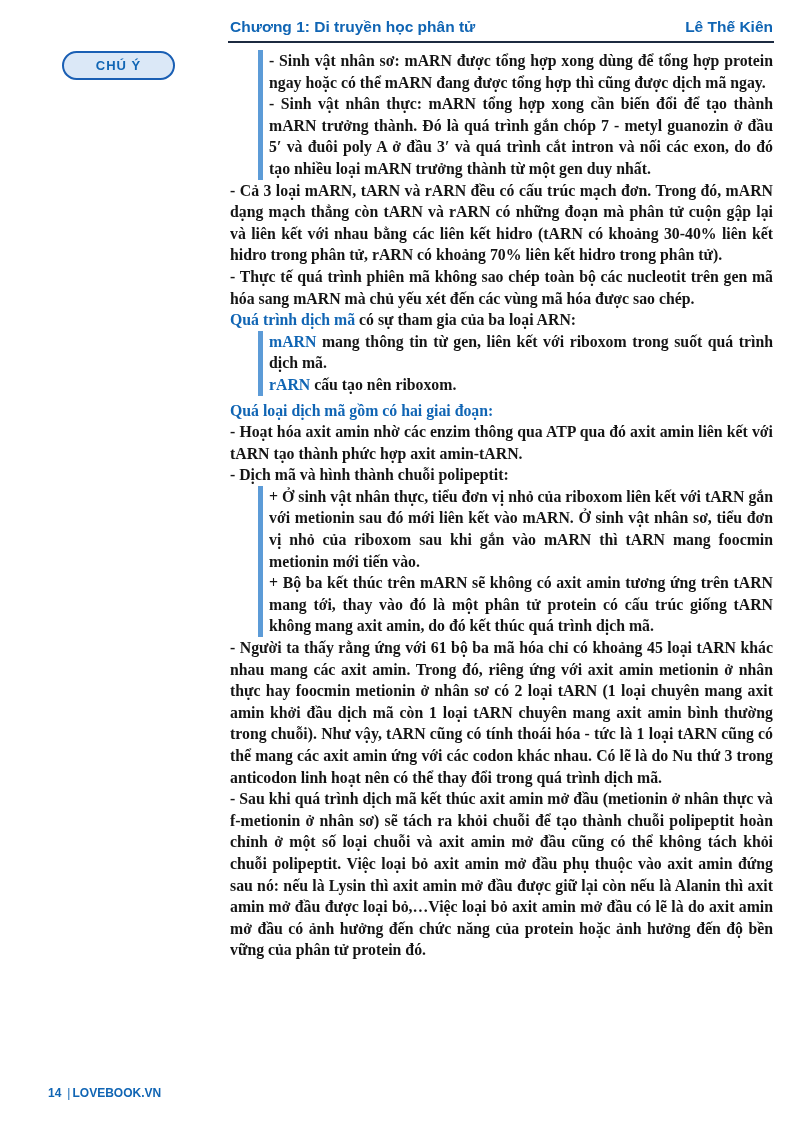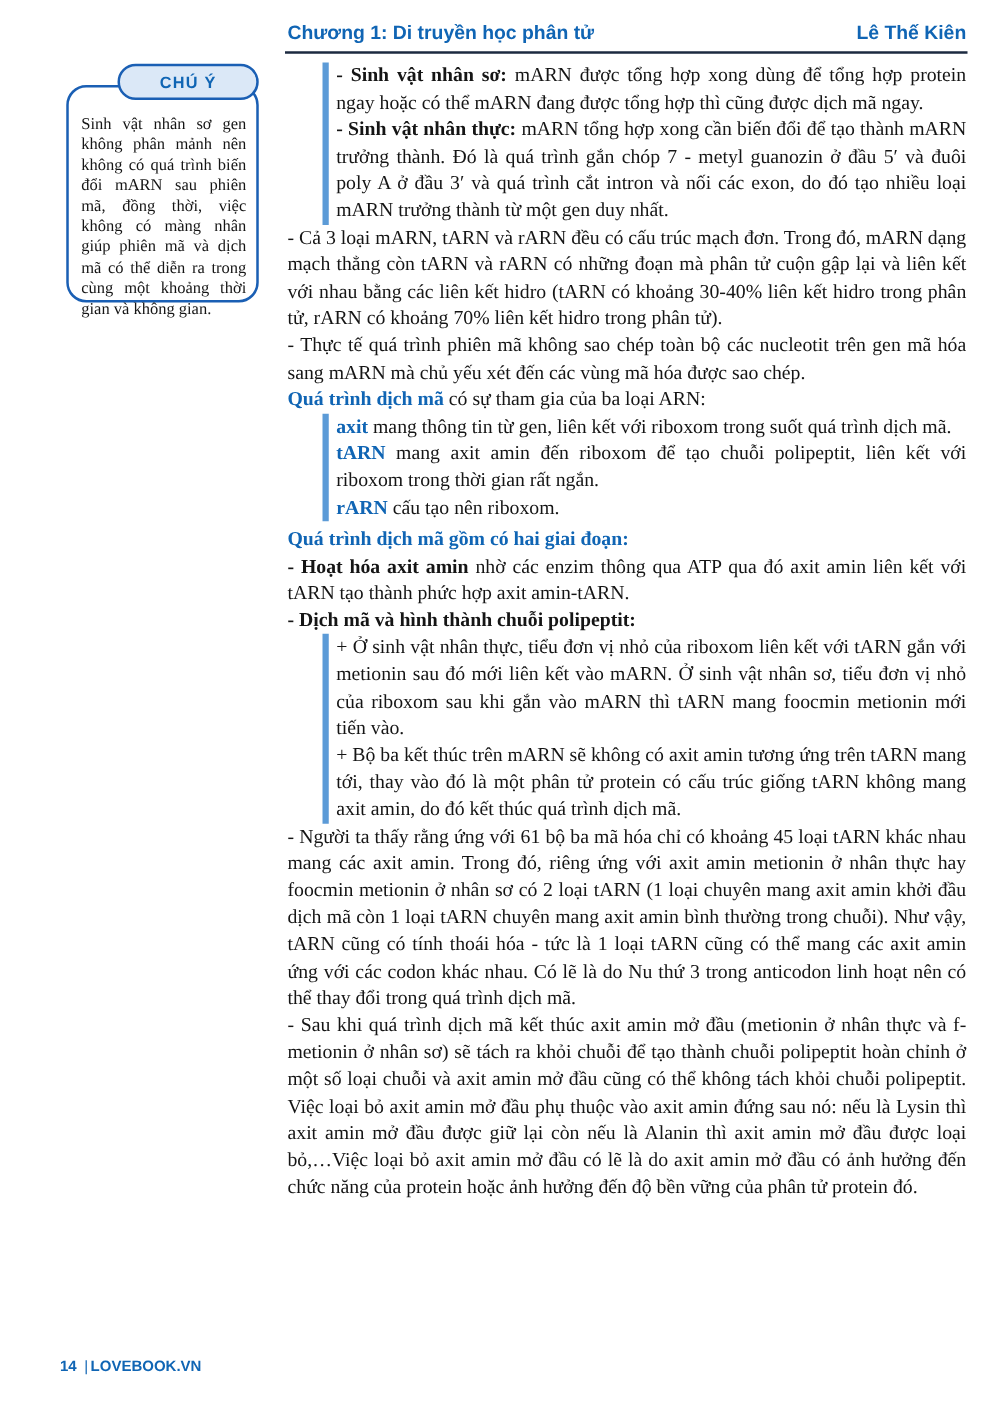--- a/index.html
+++ b/index.html
@@ -34,34 +34,34 @@
   }
   .note-text{
     font-size:13.2px;line-height:16.4px;text-align:justify;color:var(--ink);
   }
   .note-title{
     position:absolute;left:62px;top:51px;width:113px;height:29px;
     background:var(--pill-bg);border:2.5px solid var(--box-border);
     border-radius:15px;box-sizing:border-box;
     display:flex;align-items:center;justify-content:center;
     font-family:"Liberation Sans", sans-serif;font-weight:bold;
-    font-size:13px;letter-spacing:1px;color:var(--accent);z-index:2;margin-left:32px;
+    font-size:13px;letter-spacing:1px;color:var(--accent);z-index:2;
   }
   
   .main{
     position:absolute;left:230px;top:50px;width:543px;
     font-size:15.8px;line-height:21.6px;
   }
   .main p{margin:0;text-align:justify;}
   .block.indent{
     border-left:5px solid var(--bar);
     margin-left:28px;padding-left:6px;
   }
   .block.gap-top{margin-top:4px;}
-  .seg-n{font-weight:normal;}
+  .seg-n{font-weight:bold;}
   .seg-b{font-weight:bold;}
   .seg-bb{font-weight:bold;color:var(--accent);}
   
   .footer{
     position:absolute;left:48px;top:1086px;
     font-family:"Liberation Sans", sans-serif;font-weight:bold;
     font-size:12px;color:var(--accent);white-space:nowrap;
   }
   .footer .pipe{font-weight:normal;padding:0 2px 0 6px;}
 </style>
@@ -70,41 +70,37 @@
 
 <div class="page">
 
   <div class="header-row">
     <span>Chương 1: Di truyền học phân tử</span>
     <span>Lê Thế Kiên</span>
   </div>
   <div class="header-rule"></div>
 
   <div class="note-title">CHÚ Ý</div>
-  <div class="note-box">
-    <div class="note-text">Sinh vật nhân sơ gen không phân mảnh nên không có quá trình biến đổi mARN sau phiên mã, đồng thời, việc không có màng nhân giúp phiên mã và dịch mã có thể diễn ra trong cùng một khoảng thời gian và không gian.</div>
-  </div>
 
   <div class="main">
       <div class="block indent">
         <p><span class="seg-b">- Sinh vật nhân sơ:</span><span class="seg-n"> mARN được tổng hợp xong dùng để tổng hợp protein ngay hoặc có thể mARN đang được tổng hợp thì cũng được dịch mã ngay.</span></p>
         <p><span class="seg-b">- Sinh vật nhân thực:</span><span class="seg-n"> mARN tổng hợp xong cần biến đổi để tạo thành mARN trưởng thành. Đó là quá trình gắn chóp 7 - metyl guanozin ở đầu 5′ và đuôi poly A ở đầu 3′ và quá trình cắt intron và nối các exon, do đó tạo nhiều loại mARN trưởng thành từ một gen duy nhất.</span></p>
       </div>
       <div class="block">
         <p><span class="seg-n">- Cả 3 loại mARN, tARN và rARN đều có cấu trúc mạch đơn. Trong đó, mARN dạng mạch thẳng còn tARN và rARN có những đoạn mà phân tử cuộn gập lại và liên kết với nhau bằng các liên kết hidro (tARN có khoảng 30-40% liên kết hidro trong phân tử, rARN có khoảng 70% liên kết hidro trong phân tử).</span></p>
         <p><span class="seg-n">- Thực tế quá trình phiên mã không sao chép toàn bộ các nucleotit trên gen mã hóa sang mARN mà chủ yếu xét đến các vùng mã hóa được sao chép.</span></p>
         <p><span class="seg-bb">Quá trình dịch mã</span><span class="seg-n"> có sự tham gia của ba loại ARN:</span></p>
       </div>
       <div class="block indent">
-        <p><span class="seg-bb">axit</span><span class="seg-n"> mang thông tin từ gen, liên kết với riboxom trong suốt quá trình dịch mã.</span></p>
-        <p><span class="seg-bb">tARN</span><span class="seg-n"> mang axit amin đến riboxom để tạo chuỗi polipeptit, liên kết với riboxom trong thời gian rất ngắn.</span></p>
+        <p><span class="seg-bb">mARN</span><span class="seg-n"> mang thông tin từ gen, liên kết với riboxom trong suốt quá trình dịch mã.</span></p>
         <p><span class="seg-bb">rARN</span><span class="seg-n"> cấu tạo nên riboxom.</span></p>
       </div>
       <div class="block gap-top">
-        <p><span class="seg-bb">Quá trình dịch mã gồm có hai giai đoạn:</span></p>
+        <p><span class="seg-bb">Quá loại dịch mã gồm có hai giai đoạn:</span></p>
         <p><span class="seg-b">- Hoạt hóa axit amin</span><span class="seg-n"> nhờ các enzim thông qua ATP qua đó axit amin liên kết với tARN tạo thành phức hợp axit amin-tARN.</span></p>
         <p><span class="seg-b">- Dịch mã và hình thành chuỗi polipeptit:</span></p>
       </div>
       <div class="block indent">
         <p><span class="seg-n">+ Ở sinh vật nhân thực, tiểu đơn vị nhỏ của riboxom liên kết với tARN gắn với metionin sau đó mới liên kết vào mARN. Ở sinh vật nhân sơ, tiểu đơn vị nhỏ của riboxom sau khi gắn vào mARN thì tARN mang foocmin metionin mới tiến vào.</span></p>
         <p><span class="seg-n">+ Bộ ba kết thúc trên mARN sẽ không có axit amin tương ứng trên tARN mang tới, thay vào đó là một phân tử protein có cấu trúc giống tARN không mang axit amin, do đó kết thúc quá trình dịch mã.</span></p>
       </div>
       <div class="block">
         <p><span class="seg-n">- Người ta thấy rằng ứng với 61 bộ ba mã hóa chỉ có khoảng 45 loại tARN khác nhau mang các axit amin. Trong đó, riêng ứng với axit amin metionin ở nhân thực hay foocmin metionin ở nhân sơ có 2 loại tARN (1 loại chuyên mang axit amin khởi đầu dịch mã còn 1 loại tARN chuyên mang axit amin bình thường trong chuỗi). Như vậy, tARN cũng có tính thoái hóa - tức là 1 loại tARN cũng có thể mang các axit amin ứng với các codon khác nhau. Có lẽ là do Nu thứ 3 trong anticodon linh hoạt nên có thể thay đổi trong quá trình dịch mã.</span></p>
         <p><span class="seg-n">- Sau khi quá trình dịch mã kết thúc axit amin mở đầu (metionin ở nhân thực và f-metionin ở nhân sơ) sẽ tách ra khỏi chuỗi để tạo thành chuỗi polipeptit hoàn chỉnh ở một số loại chuỗi và axit amin mở đầu cũng có thể không tách khỏi chuỗi polipeptit. Việc loại bỏ axit amin mở đầu phụ thuộc vào axit amin đứng sau nó: nếu là Lysin thì axit amin mở đầu được giữ lại còn nếu là Alanin thì axit amin mở đầu được loại bỏ,…Việc loại bỏ axit amin mở đầu có lẽ là do axit amin mở đầu có ảnh hưởng đến chức năng của protein hoặc ảnh hưởng đến độ bền vững của phân tử protein đó.</span></p>

